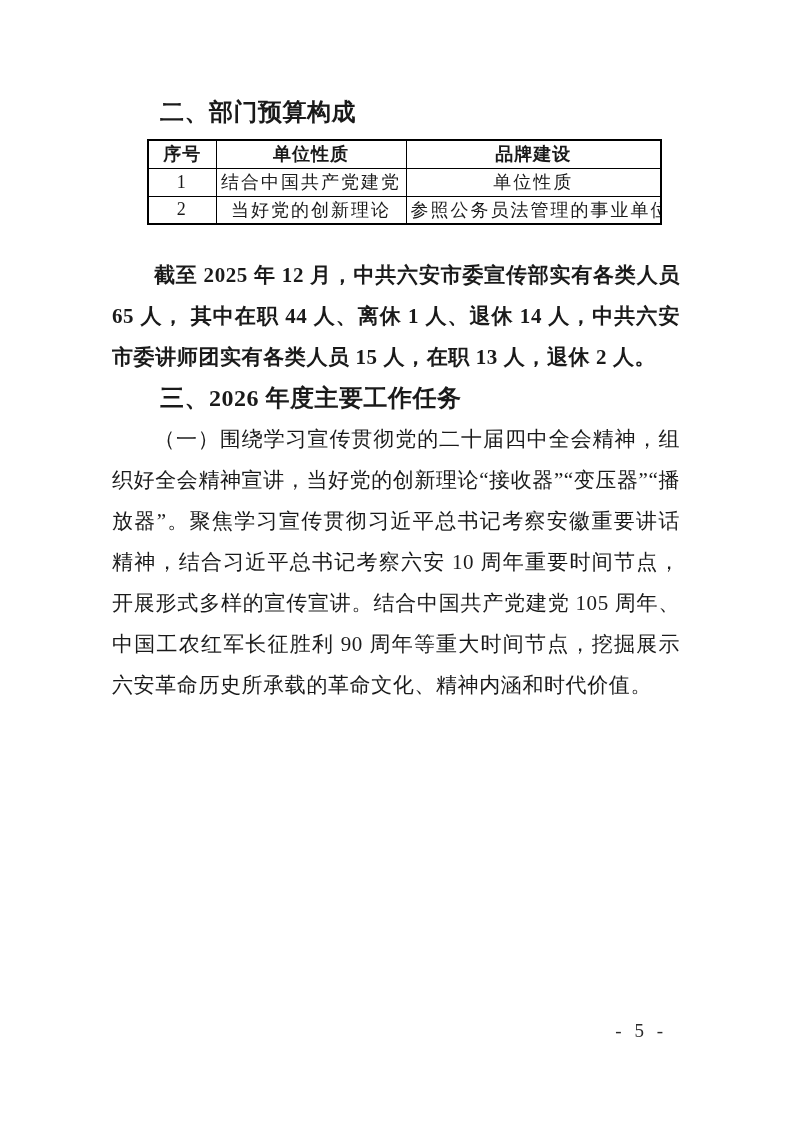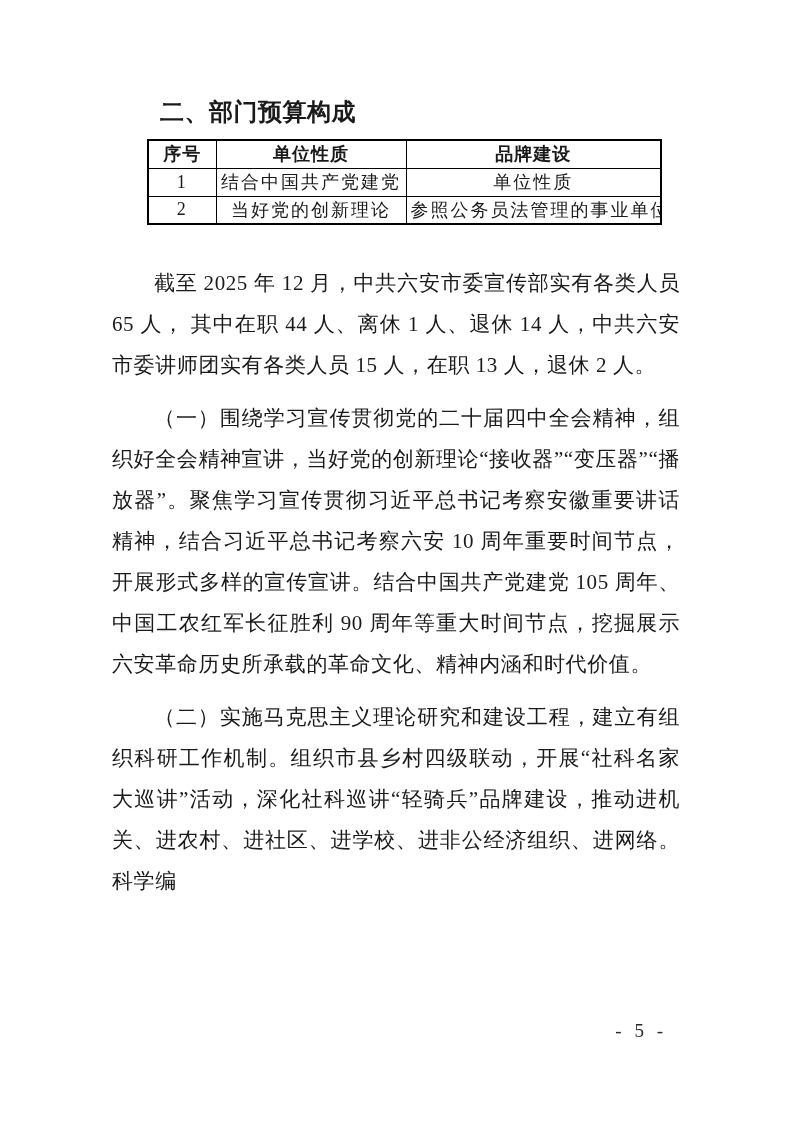--- a/index.html
+++ b/index.html
@@ -26,22 +26,22 @@
   }
   .para {
     font-size: 21px;
     line-height: 41px;
     text-indent: 2em;
     text-align: justify;
     text-align-last: left;
     letter-spacing: 0.6px;
     word-break: break-all;
   }
-  .para-staff { margin-top: 38px; }
-  .para-task  { margin-top: 12px; }
+  .para-staff { margin-top: 30px; font-weight: bold; }
+  .para-task  { }
   table.units {
     border-collapse: collapse;
     margin: 6px 0 0 35px;
     width: 513px;
     table-layout: fixed;
     border: 2px solid #000;
     font-size: 18px;
   }
   table.units th, table.units td {
     border: 1px solid #000;
@@ -100,20 +100,20 @@
       <tr>
         <td>2</td>
         <td>当好党的创新理论</td>
         <td>参照公务员法管理的事业单位</td>
       </tr>
     </tbody>
   </table>
 
   <div class="para para-staff">截至 2025 年 12 月，中共六安市委宣传部实有各类人员 65 人， 其中在职 44 人、离休 1 人、退休 14 人，中共六安市委讲师团实有各类人员 15 人，在职 13 人，退休 2 人。</div>
 
+  <div class="heading">三、2026 年度主要工作任务</div>
 
   <div class="para para-task">（一）围绕学习宣传贯彻党的二十届四中全会精神，组织好全会精神宣讲，当好党的创新理论“接收器”“变压器”“播放器”。聚焦学习宣传贯彻习近平总书记考察安徽重要讲话精神，结合习近平总书记考察六安 10 周年重要时间节点，开展形式多样的宣传宣讲。结合中国共产党建党 105 周年、中国工农红军长征胜利 90 周年等重大时间节点，挖掘展示六安革命历史所承载的革命文化、精神内涵和时代价值。</div>
 
-  <div class="para para-task">（二）实施马克思主义理论研究和建设工程，建立有组织科研工作机制。组织市县乡村四级联动，开展“社科名家大巡讲”活动，深化社科巡讲“轻骑兵”品牌建设，推动进机关、进农村、进社区、进学校、进非公经济组织、进网络。科学编</div>
 
   <div class="page-number">- 5 -</div>
 
 </div>
 
 </body></html>

